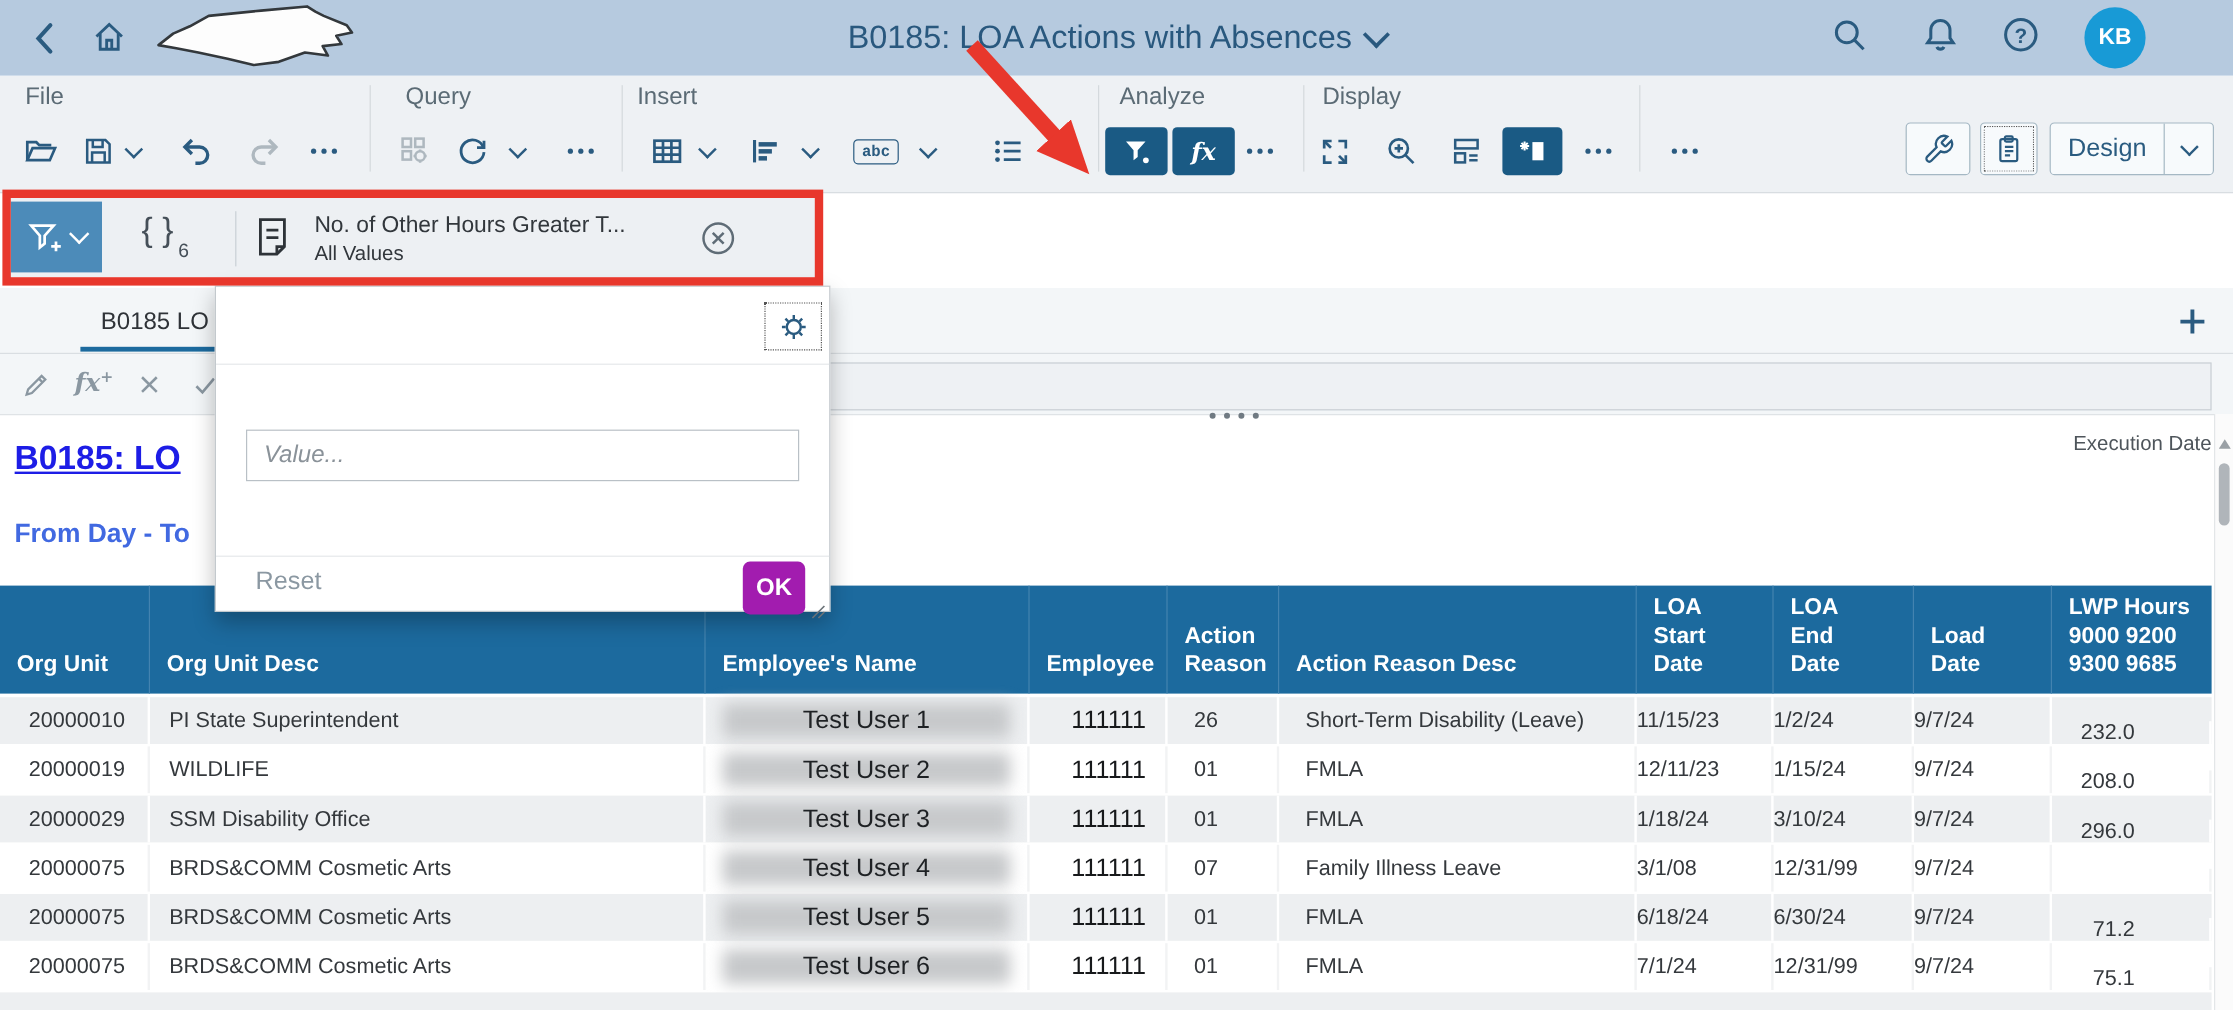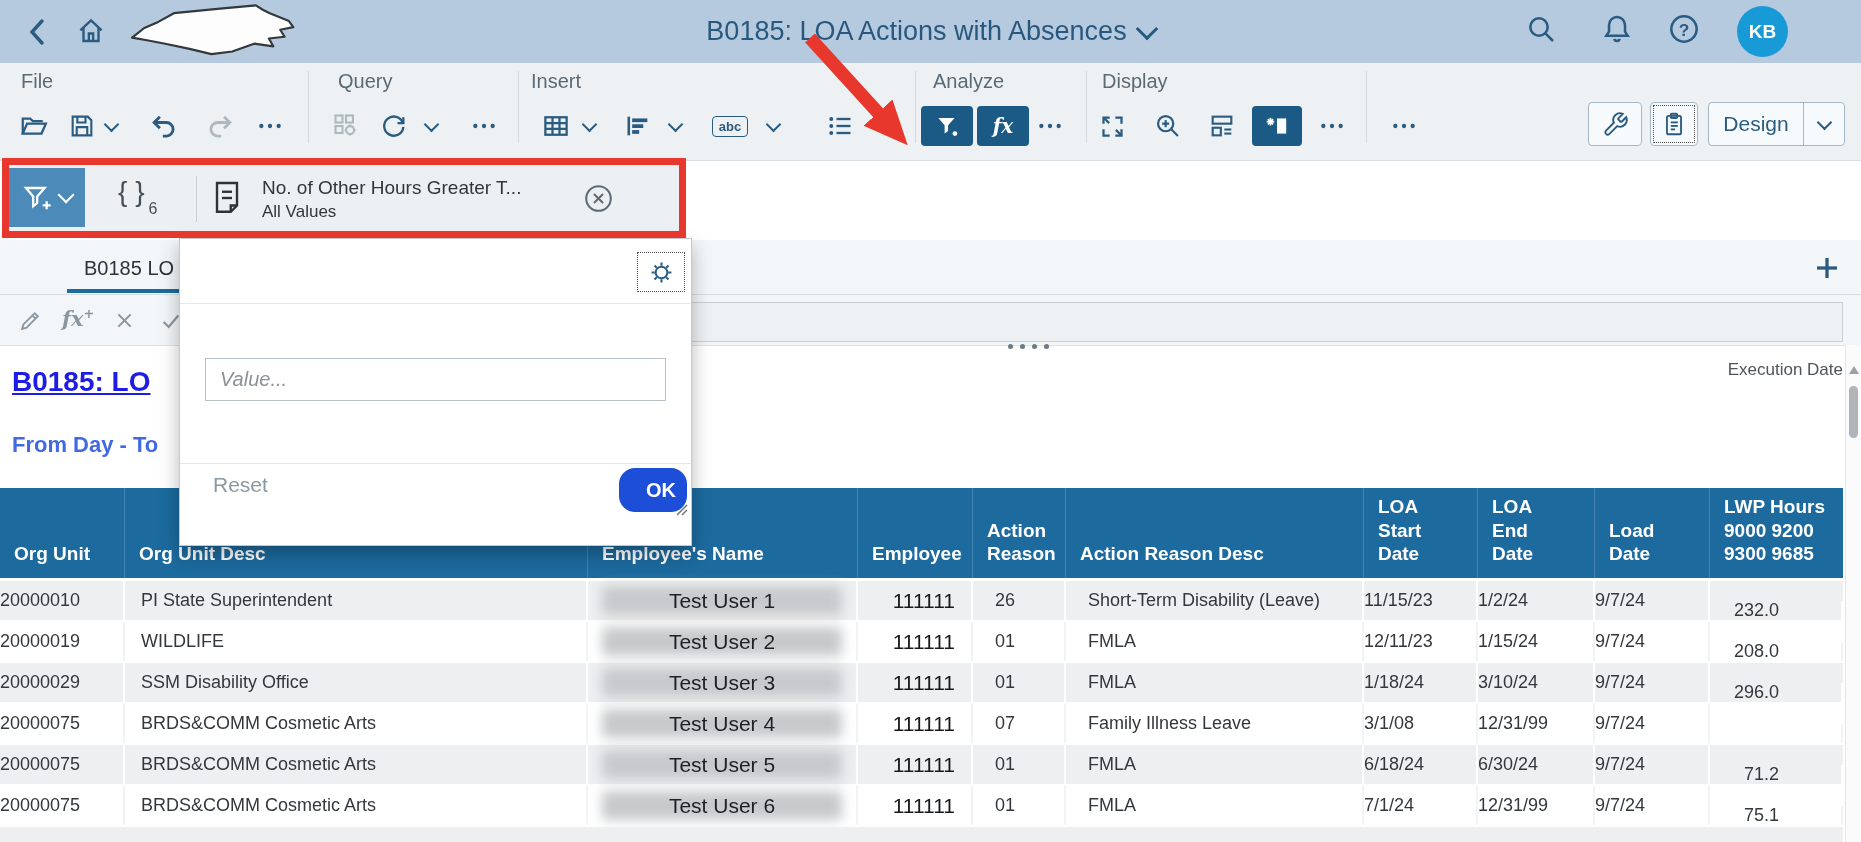--- a/index.html
+++ b/index.html
@@ -12,21 +12,21 @@
   #topbar-title{left:0;right:0;top:0;height:63px;display:flex;align-items:center;justify-content:center;
     gap:12px;color:#29587e;font-size:27px;font-weight:500;}
   .chev-down{width:13px;height:13px;border-right:3px solid #29587e;border-bottom:3px solid #29587e;
     transform:rotate(45deg);margin-top:-6px;}
   #avatar{left:1737px;top:6px;width:51px;height:51px;border-radius:50%;background:#189ad6;color:#fff;
     display:flex;align-items:center;justify-content:center;font-size:19px;font-weight:bold;}
   
   #toolbar{left:0;top:63px;width:1861px;height:97px;background:#eef1f4;border-bottom:1px solid #d8dde1;z-index:5;}
   .sec-label{position:absolute;top:7px;font-size:20px;color:#5b6b75;}
   .vsep{position:absolute;top:8px;width:1px;height:72px;background:#d4d9dd;}
-  .tbtn{position:absolute;top:43px;width:40px;height:40px;display:flex;align-items:center;justify-content:center;cursor:pointer;}
+  .tbtn{position:absolute;top:43px;width:40px;height:40px;display:flex;align-items:center;justify-content:center;cursor:pointer;font-family:Liberation Mono, monospace;}
   .tbtn.small{width:22px;}
   .darkbtn{position:absolute;top:43px;width:52px;height:40px;background:#1a5a84;border-radius:4px;
     display:flex;align-items:center;justify-content:center;}
   .fx-txt{font-family:"DejaVu Serif",serif;font-style:italic;font-weight:bold;color:#fff;font-size:20px;}
   .rbtn{position:absolute;top:39px;height:44px;background:#f7fafc;border:1px solid #a5b8c4;border-radius:4px;
     display:flex;align-items:center;justify-content:center;box-sizing:border-box;}
   .chev-sm{width:9px;height:9px;border-right:2.4px solid #2a5b80;border-bottom:2.4px solid #2a5b80;
     transform:rotate(45deg);margin-top:-4px;}
   .abc-box{border:1.8px solid #2a5b80;border-radius:4px;color:#2a5b80;font-size:13px;font-weight:bold;
     padding:3px 6px;line-height:1;}
@@ -48,32 +48,32 @@
   #tabstrip{left:0;top:240px;width:1861px;height:54px;background:#f3f6f8;border-bottom:1px solid #d9dee2;z-index:4;}
   #tab-label{left:84px;top:17px;font-size:20px;color:#2f3338;position:absolute;}
   #tab-underline{left:67px;top:49px;width:112px;height:4px;background:#1c6a9e;position:absolute;}
   #add-tab{left:1812px;top:13px;position:absolute;cursor:pointer;}
   #formularow{left:0;top:295px;width:1861px;height:50px;background:#f3f6f8;border-bottom:1px solid #dfe3e6;z-index:4;}
   #formula-input{left:200px;top:302px;width:1643px;height:40px;background:#eef1f4;border:1px solid #c9cfd4;
     box-sizing:border-box;z-index:4;}
   #grip-dots{left:1008px;top:344px;display:flex;gap:7px;z-index:6;}
   #grip-dots i{width:5px;height:5px;border-radius:50%;background:#707a82;}
   
-  #panel{left:179px;top:238px;width:513px;height:308px;background:#fff;border:1px solid #c3c9cd;
+  #panel{left:179px;top:238px;width:513px;height:272px;background:#fff;border:1px solid #c3c9cd;
     box-sizing:border-box;box-shadow:0 8px 18px rgba(0,0,0,.28);z-index:40;}
   #gear-btn{position:absolute;left:457px;top:13px;width:46px;height:38px;border:1.5px dotted #555;
     display:flex;align-items:center;justify-content:center;cursor:pointer;}
   .pdiv{position:absolute;left:0;width:511px;height:1px;background:#e5e8ea;}
   #value-input{position:absolute;left:25px;top:119px;width:461px;height:43px;border:1px solid #b9c0c6;
     box-sizing:border-box;font-style:italic;font-size:20px;color:#5a6268;padding:0 14px;background:#fff;outline:none;
     font-family:"Liberation Sans",sans-serif;}
   #value-input::placeholder{color:#8a9299;opacity:1;}
   #reset-lbl{position:absolute;left:33px;top:234px;font-size:21px;color:#8b98a2;cursor:pointer;}
-  #ok-btn{position:absolute;left:439px;top:229px;width:52px;height:44px;background:#1d4ed8;border-radius:16px;
-    color:#fff;font-size:20px;font-weight:bold;display:flex;align-items:center;justify-content:center;cursor:pointer;padding-left:16px;}
+  #ok-btn{position:absolute;left:439px;top:229px;width:52px;height:44px;background:#a21caf;border-radius:6px;
+    color:#fff;font-size:20px;font-weight:bold;display:flex;align-items:center;justify-content:center;cursor:pointer;}
   #grip{position:absolute;left:494px;top:263px;}
   
   #report-title{left:12px;top:366px;width:166px;overflow:hidden;white-space:nowrap;font-size:28px;font-weight:bold;
     color:#1d1de6;text-decoration:underline;z-index:3;}
   #report-subtitle{left:12px;top:432px;width:166px;overflow:hidden;white-space:nowrap;font-size:22px;font-weight:bold;
     color:#4169e1;z-index:3;}
   #exec-date{left:1640px;top:360px;width:203px;text-align:right;font-size:17px;color:#4e555b;z-index:3;}
   
   #thead{left:0;top:488px;width:1843px;height:90px;background:#1c6a9e;display:flex;z-index:2;}
   .th{display:flex;align-items:flex-end;box-sizing:border-box;padding:0 6px 13px 14px;border-right:1px solid #4383b0;
@@ -81,21 +81,21 @@
   .th:last-child{border-right:none;}
   #tbody{left:0;top:581px;width:1843px;z-index:2;}
   .trow{display:flex;height:39px;margin-bottom:2px;}
   .trow.odd{background:#edeff1;}
   .trow.even{background:#fff;}
   .td{display:flex;align-items:center;box-sizing:border-box;font-size:18px;color:#34383c;border-right:2px solid transparent;}
   .odd .td{border-right-color:#fff;}
   .even .td{border-right-color:#f2f3f4;}
   .c0{width:125px;}.c1{width:463px;}.c2{width:270px;}.c3{width:115px;}.c4{width:93px;}
   .c5{width:298px;}.c6{width:114px;}.c7{width:117px;}.c8{width:115px;}.c9{width:133px;margin-top:20px;}
-  .td.c0{}.td.c1{padding-left:16px;}.td.c4{padding-left:22px;}.td.c5{padding-left:22px;}
+  .td.c0{padding-left:24px;}.td.c1{padding-left:16px;}.td.c4{padding-left:22px;}.td.c5{padding-left:22px;}
   .td.c6,.td.c7,.td.c8{}
   .td.c2{justify-content:center;position:relative;}
   .blur-blob{position:absolute;left:14px;right:14px;top:5px;bottom:5px;background:#c7c9cb;border-radius:4px;filter:blur(6px);}
   .emp-name{position:relative;z-index:1;font-size:21px;color:#1e2124;}
   .td.c3{justify-content:flex-end;padding-right:16px;}
   .emp-num{font-size:21px;font-weight:500;color:#17191b;filter:blur(0.5px);}
   .td.c9{justify-content:flex-end;padding-right:62px;font-size:18px;}
   #partial-row{left:0;top:827px;width:1843px;height:15px;background:#edeff1;z-index:2;}
   
   #vscroll{left:1845px;top:345px;width:16px;height:497px;background:#fbfbfb;border-left:1px solid #e3e6e8;z-index:8;}

